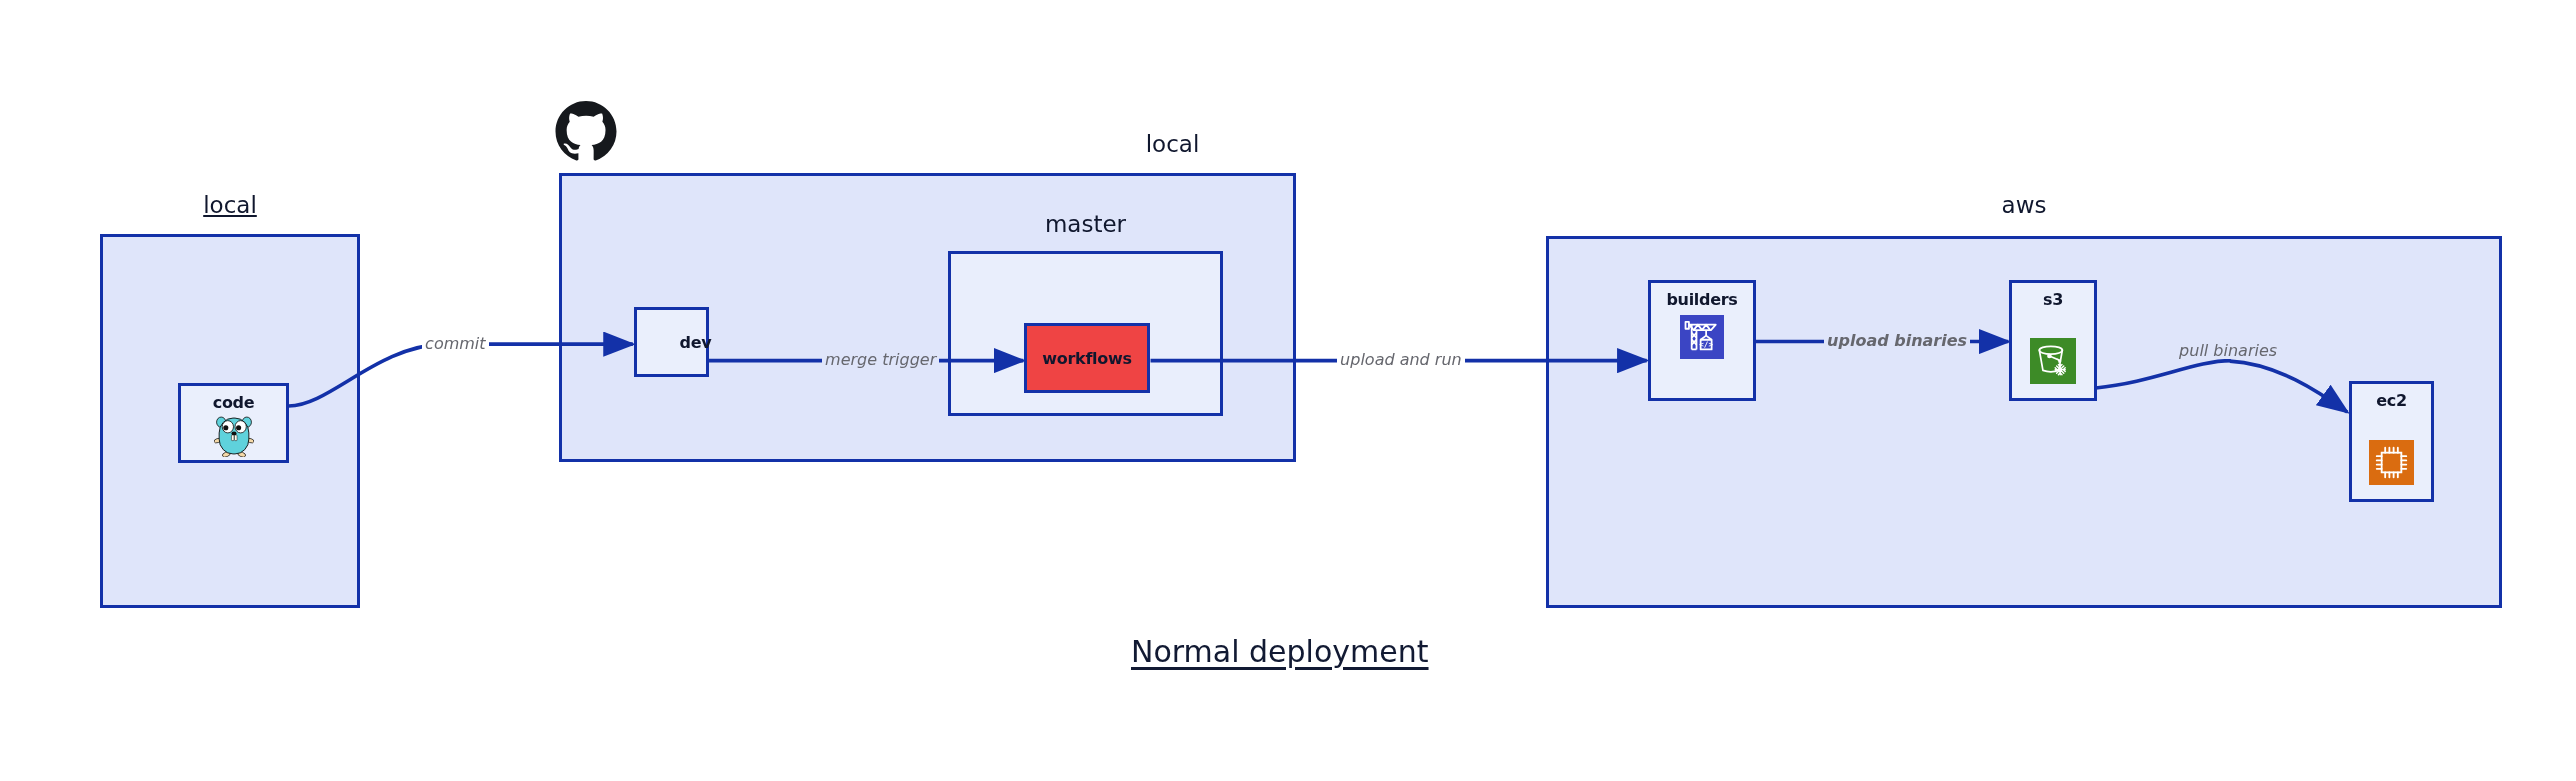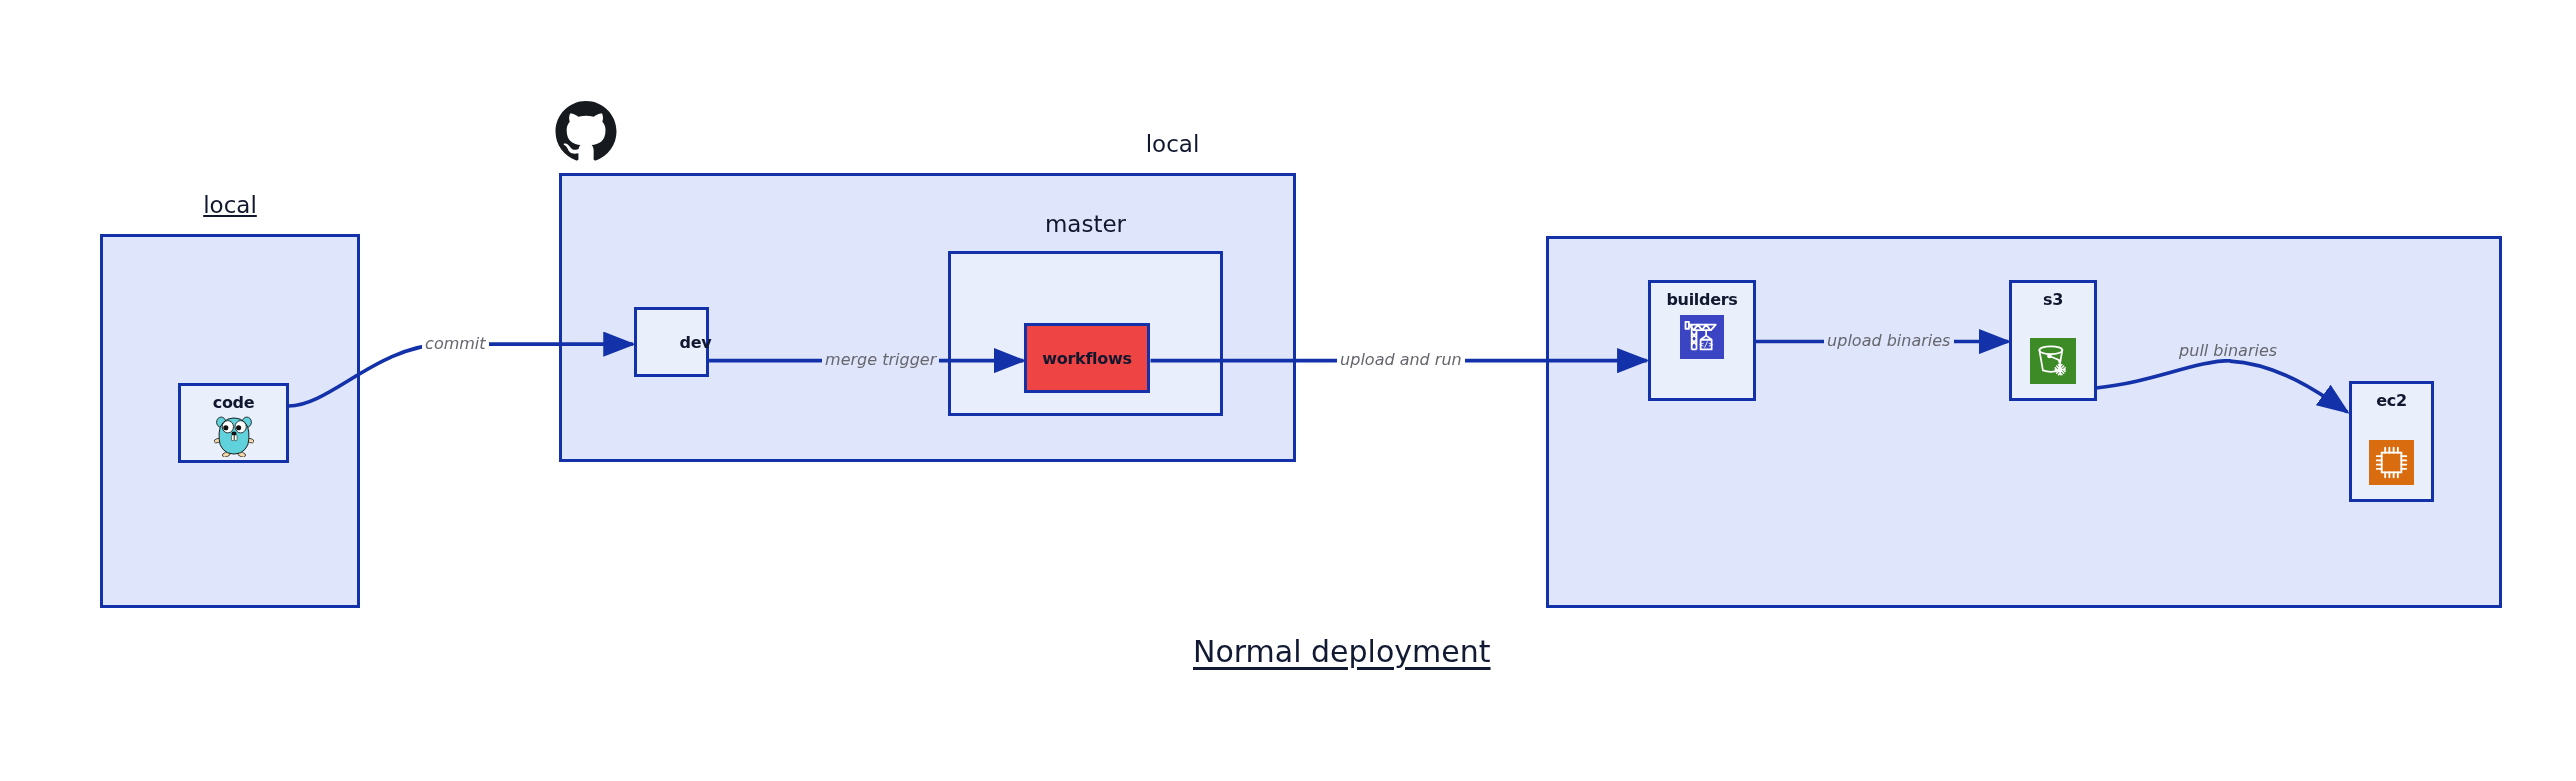--- a/index.html
+++ b/index.html
@@ -158,20 +158,21 @@
   </div>
 
   <div class="group inner" style="left:948px; top:251px; width:275px; height:165px;"></div>
   <div class="group-label" style="left:948px; top:211px; width:275px; text-align:center; font-size:23px;">master</div>
 
   <div class="node white" style="left:1024px; top:323px; width:126px; height:70px; justify-content:center;">
     <span class="node-label" style="font-size:16px;">workflows</span>
   </div>
 
   <div class="group" style="left:1546px; top:236px; width:956px; height:372px;"></div>
+  <div class="group-label" style="left:1546px; top:192px; width:956px; text-align:center; font-size:23px;">aws</div>
 
   <div class="node" style="left:1648px; top:280px; width:108px; height:121px; padding-top:7.2px;">
     <span class="node-label" style="font-size:16px;">builders</span>
     <span class="node-icon" style="margin-top:6.2px;">
       <svg width="44" height="44" viewBox="0 0 64 64" xmlns="http://www.w3.org/2000/svg">
         <rect width="64" height="64" fill="#3b45c4"></rect>
         <g fill="none" stroke="#ffffff" stroke-width="2.6" stroke-linejoin="round">
 
           <rect x="8" y="10" width="5" height="10"></rect>
 
@@ -255,20 +256,20 @@
     <path d="M4068,753 C4180,742 4260,700 4330,700" fill="none" stroke="#1331a8" stroke-width="7"></path>
     <path d="M4328,701 C4420,706 4500,760 4556,800" fill="none" stroke="#1331a8" stroke-width="7" marker-end="url(#arrowhead)"></path>
   </svg>
 
   <div class="edge-label on-white" style="left:422px; top:336px;">commit</div>
 
   <div class="edge-label on-blue" style="left:822px; top:352px;">merge trigger</div>
 
   <div class="edge-label on-white" style="left:1337px; top:352px;">upload and run</div>
 
-  <div class="edge-label on-blue" style="left:1824px; top:333px;">upload binaries</div>
+  <div class="edge-label on-blue" style="left:1824px; top:333px;font-weight:bold;">upload binaries</div>
 
   <div class="edge-label on-blue no-bg" style="left:2176px; top:343px; background:#dfe5fa;">pull binaries</div>
 
-  <div id="diagram-title" style="left:1193px; top:634px;">Normal deployment</div>
+  <div id="diagram-title" style="left:1131px; top:634px;">Normal deployment</div>
 
 </div>
 
 
 </body></html>

